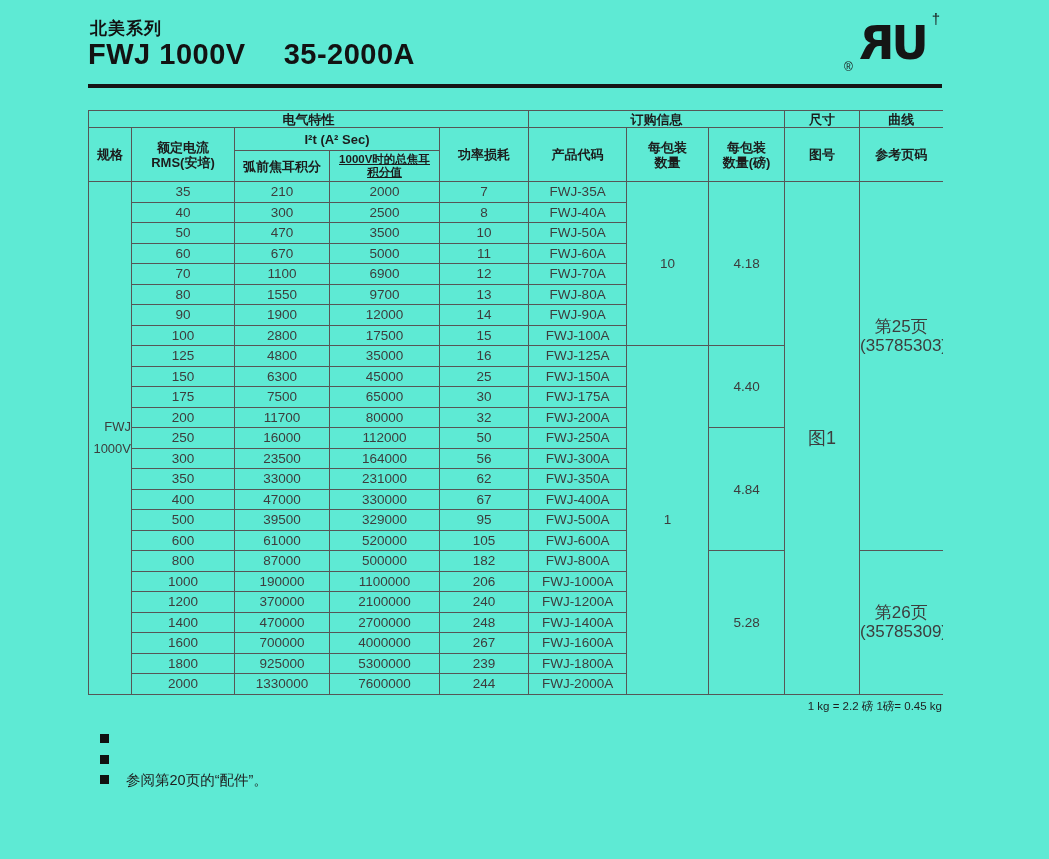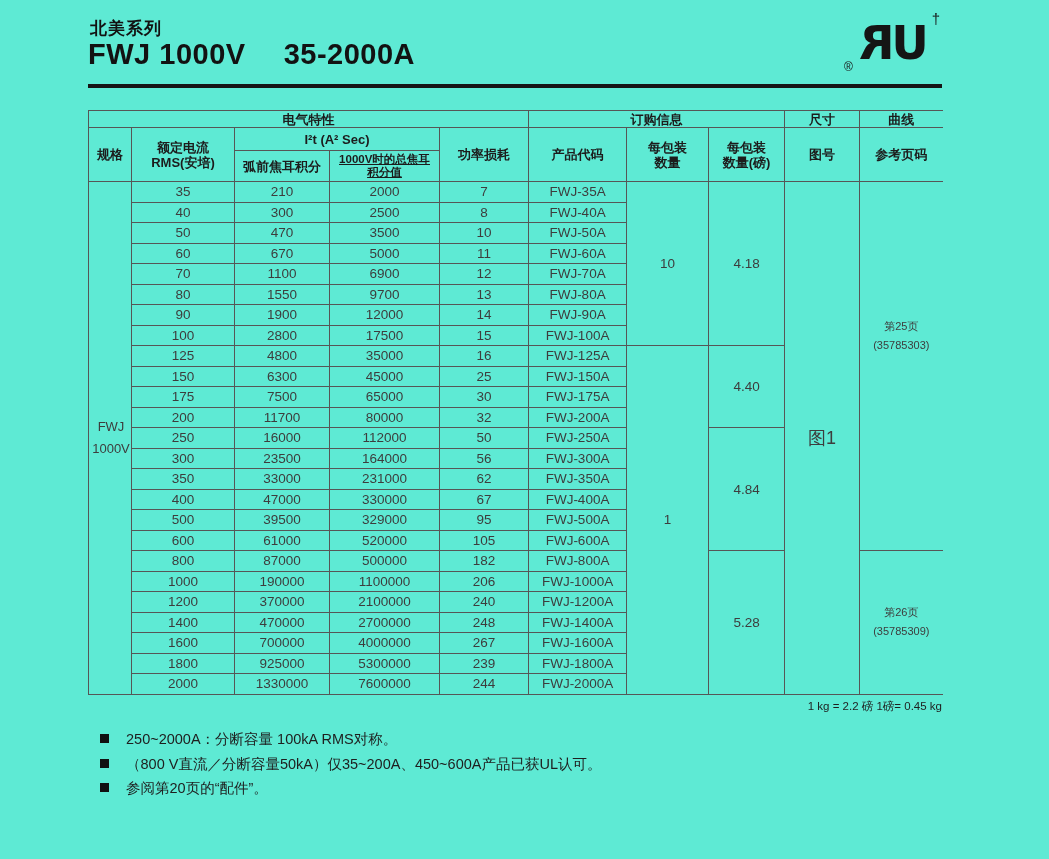--- a/index.html
+++ b/index.html
@@ -33,22 +33,22 @@
     padding:0; overflow:hidden;
   }
   .edge { border-right:none !important; }
   thead th { font-size:13px; font-weight:bold; color:#1c1c1c; line-height:15px; }
   thead tr.band th { height:17px; }
   thead tr.mid  th { height:23px; }
   thead tr.sub  th { height:31px; }
   thead th.small div { font-size:11.5px; line-height:13px;text-decoration:underline; }
   tbody tr { height:20.5px; }
   tbody td { font-size:13.5px; color:#3d3d3d; font-weight:normal; }
-  td.spec { text-align:center; padding-left:2px; font-size:13px; line-height:22px; color:#3d3d3d; }
-  td.ref  { font-size:11px; line-height:19px; }
+  td.spec { text-align:right; padding-left:2px; font-size:13px; line-height:22px; color:#3d3d3d; }
+  td.ref  { font-size:17px; line-height:19px; }
   td.ref-upper .wrap { position:relative; top:-30px; }
   td.fig { font-size:18px; }
 
   
   .unit-note { position:absolute; top:699px; right:0px; font-size:11.5px; color:#1f1f1f; }
   .unit-note span + span { }
 
   .footnotes { position:absolute; left:12px; top:731px; width:800px; list-style:none; }
   .footnotes li { display:flex; align-items:flex-start; margin-bottom:8.5px; font-size:14.5px; color:#1e1e1e; line-height:16px; }
   .sq { flex:0 0 auto; width:9px; height:9px; background:#111111; margin-top:3px; margin-right:17px; }
@@ -335,25 +335,23 @@
     </div>
 
     <div class="unit-note">
       <span>1 kg = 2.2 磅</span>
       <span>1磅= 0.45 kg</span>
     </div>
 
     <ul class="footnotes">
         <li>
           <span class="sq"></span>
-          <span>250~2000A：分断容量 100kA RMS对称。</span>
         </li>
         <li>
           <span class="sq"></span>
-          <span>（800 V直流／分断容量50kA）仅35~200A、450~600A产品已获UL认可。</span>
         </li>
         <li>
           <span class="sq"></span>
           <span>参阅第20页的“配件”。</span>
         </li>
       </ul>
 
   </div>
 </div>
 

